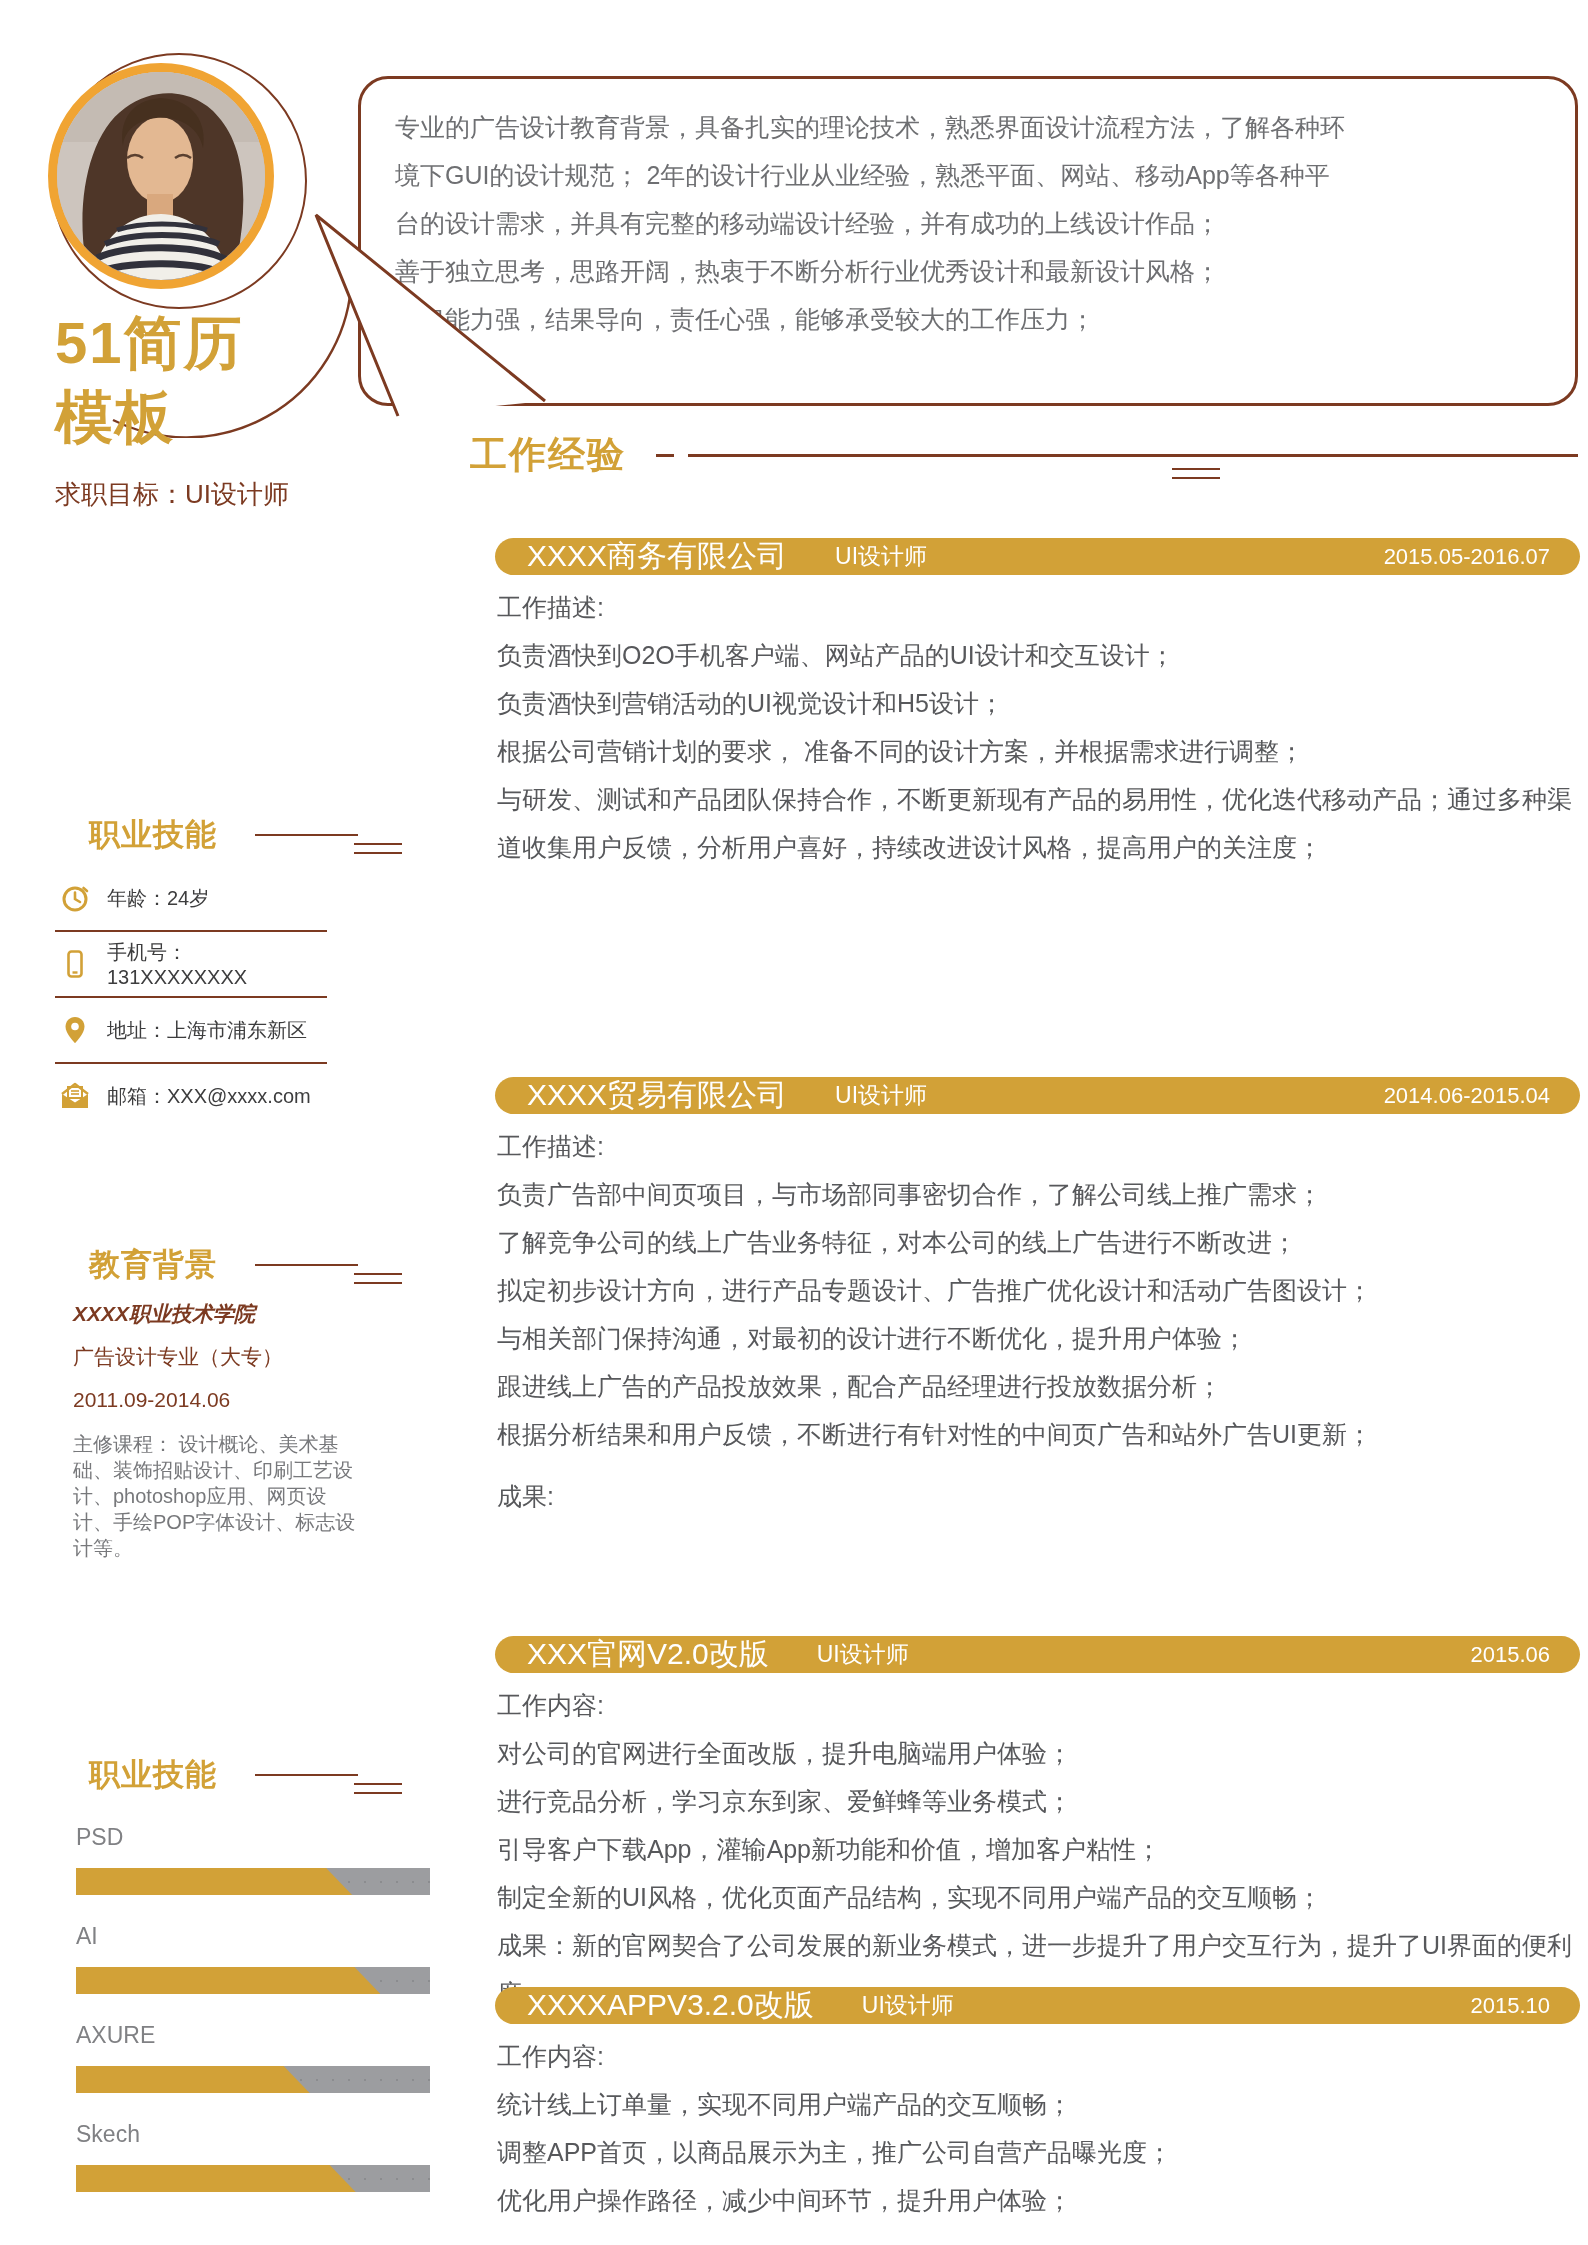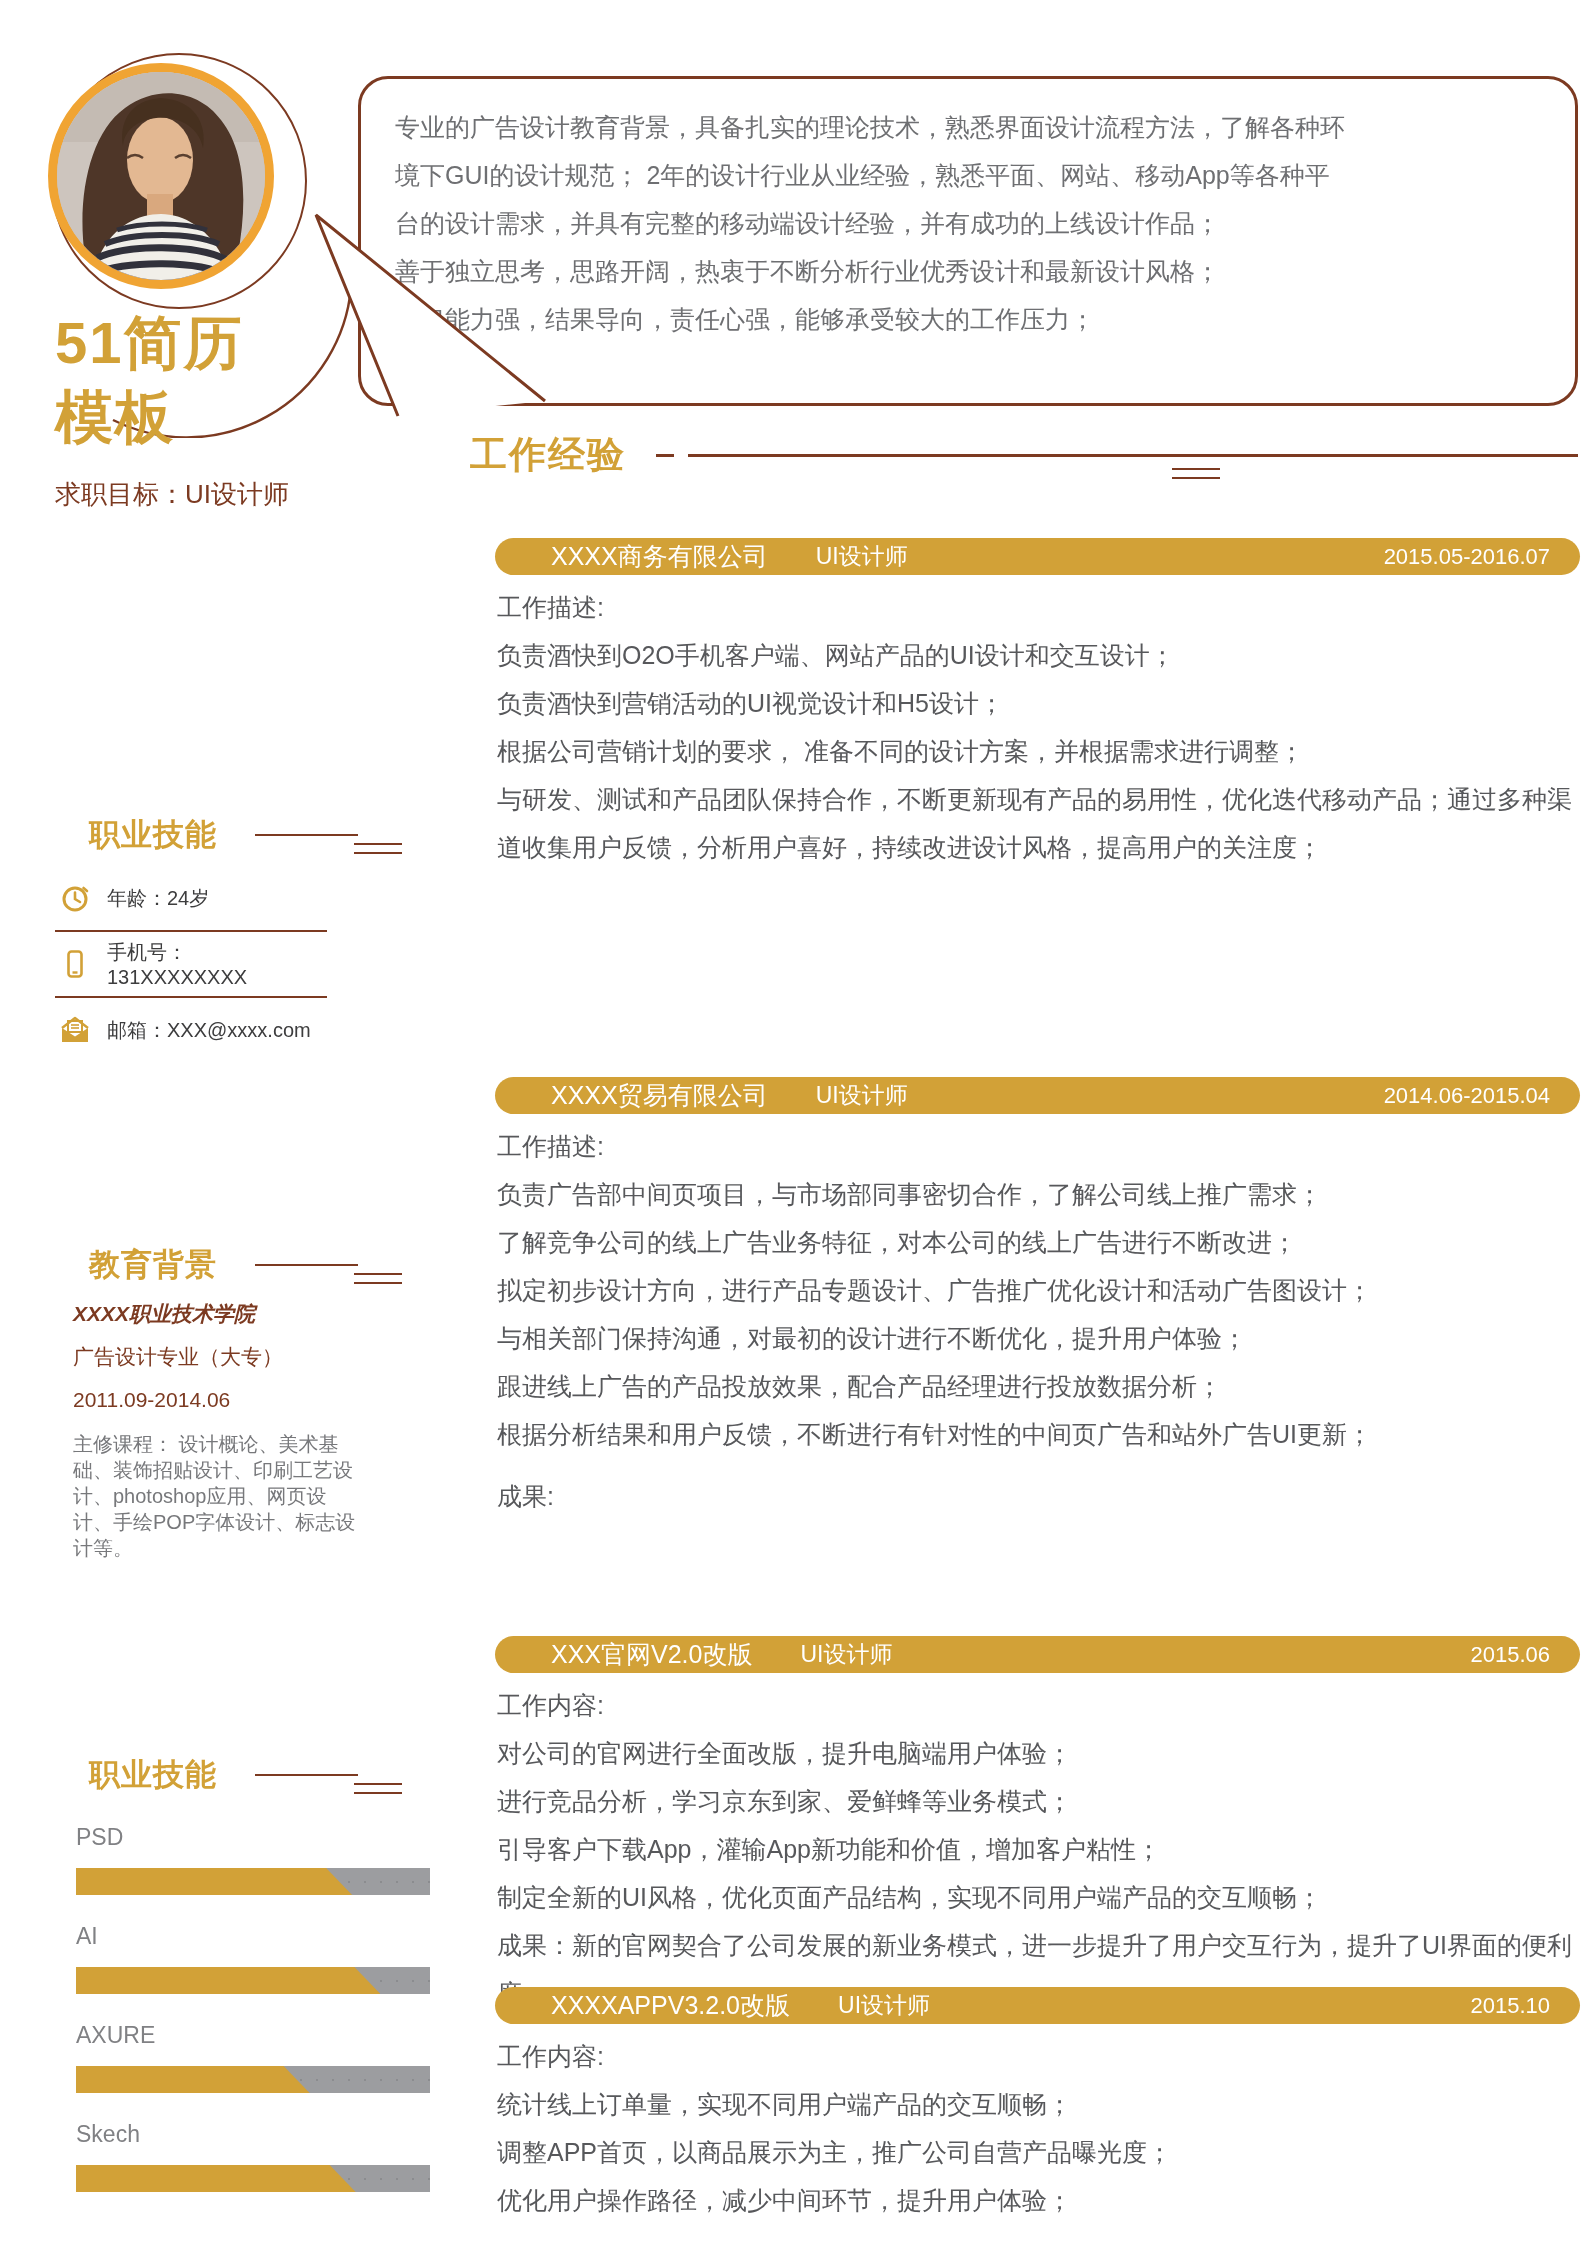--- a/index.html
+++ b/index.html
@@ -53,21 +53,21 @@
   
   .main-head{position:absolute;left:470px;top:430px;width:1108px;display:flex;align-items:center;}
   .main-head h1{margin:0;font-size:37px;font-weight:bold;color:#D2A137;letter-spacing:2px;white-space:nowrap;}
   .main-deco{flex:1;position:relative;display:flex;align-items:center;margin-left:30px;}
   .main-deco .dash{width:18px;border-top:3px solid #7C3A21;margin-right:14px;}
   .main-deco .line{flex:1;border-top:3px solid #7C3A21;}
   .main-deco .dbl{position:absolute;left:56%;top:14px;}
 
   .job{position:absolute;left:495px;width:1085px;}
   .job-bar{display:flex;align-items:center;height:37px;background:#D2A137;border-radius:19px;color:#fff;}
-  .job-company{font-size:25px;margin-left:56px;white-space:nowrap;}
+  .job-company{font-size:30px;margin-left:32px;white-space:nowrap;}
   .job-role{font-size:23px;margin-left:48px;white-space:nowrap;}
   .job-period{font-size:22px;margin-left:auto;margin-right:30px;white-space:nowrap;}
   .job-body{margin-top:8px;padding-left:2px;}
   .job-line{font-size:25px;line-height:48px;color:#57585B;}
   .job-label{font-size:25px;line-height:48px;color:#57585B;}
   .job-sec + .job-sec{margin-top:14px;}
 </style>
 </head>
 <body>
 
@@ -120,20 +120,27 @@
       </div>
       <div class="contact-row">
         <span class="cicon"><svg viewBox="0 0 32 32" width="32" height="32">
             <rect x="9.5" y="3.5" width="13" height="25" rx="3" fill="none" stroke="#D2A137" stroke-width="2.6"></rect>
             <line x1="13.5" y1="24.5" x2="18.5" y2="24.5" stroke="#D2A137" stroke-width="2.4"></line>
           </svg></span>
         <span class="ctext">手机号：131XXXXXXXX</span>
       </div>
       <div class="contact-row">
         <span class="cicon"><svg viewBox="0 0 32 32" width="32" height="32">
+            <path d="M16 3 C10.5 3 6.5 7.3 6.5 12.7 C6.5 19.6 16 29 16 29 S25.5 19.6 25.5 12.7 C25.5 7.3 21.5 3 16 3 Z" fill="#D2A137"></path>
+            <circle cx="16" cy="12.5" r="3.8" fill="#ffffff"></circle>
+          </svg></span>
+        <span class="ctext">地址：上海市浦东新区</span>
+      </div>
+      <div class="contact-row">
+        <span class="cicon"><svg viewBox="0 0 32 32" width="32" height="32">
             <rect x="9" y="7" width="14" height="11" fill="#ffffff" stroke="#D2A137" stroke-width="2"></rect>
             <line x1="12" y1="11" x2="20" y2="11" stroke="#D2A137" stroke-width="1.6"></line>
             <line x1="12" y1="14" x2="20" y2="14" stroke="#D2A137" stroke-width="1.6"></line>
             <path d="M3 14 L3 28 L29 28 L29 14 L16 22.5 Z" fill="#D2A137"></path>
             <path d="M3 14 L16 4 L29 14" fill="none" stroke="#D2A137" stroke-width="2.4" stroke-linejoin="round"></path>
           </svg></span>
         <span class="ctext">邮箱：XXX@xxxx.com</span>
       </div>
     </div>
 

